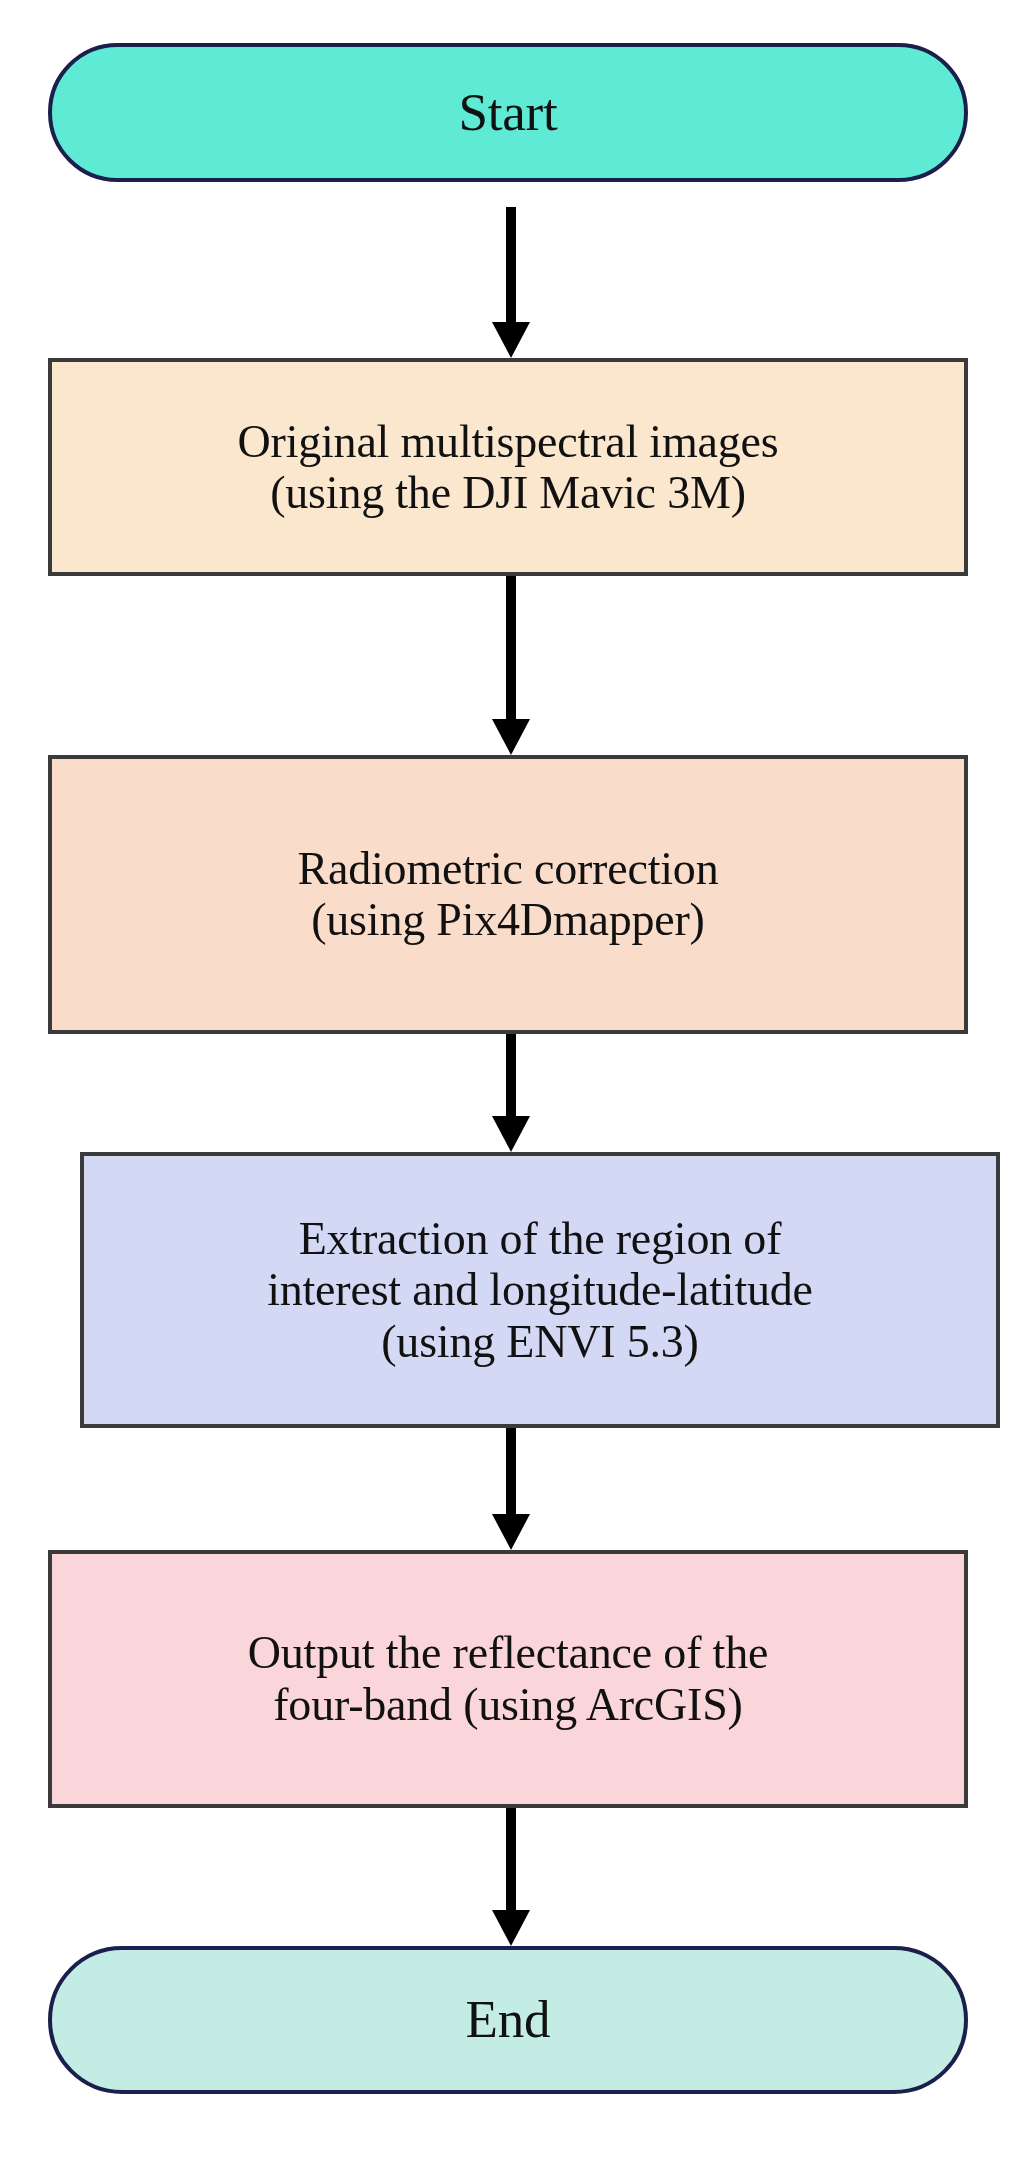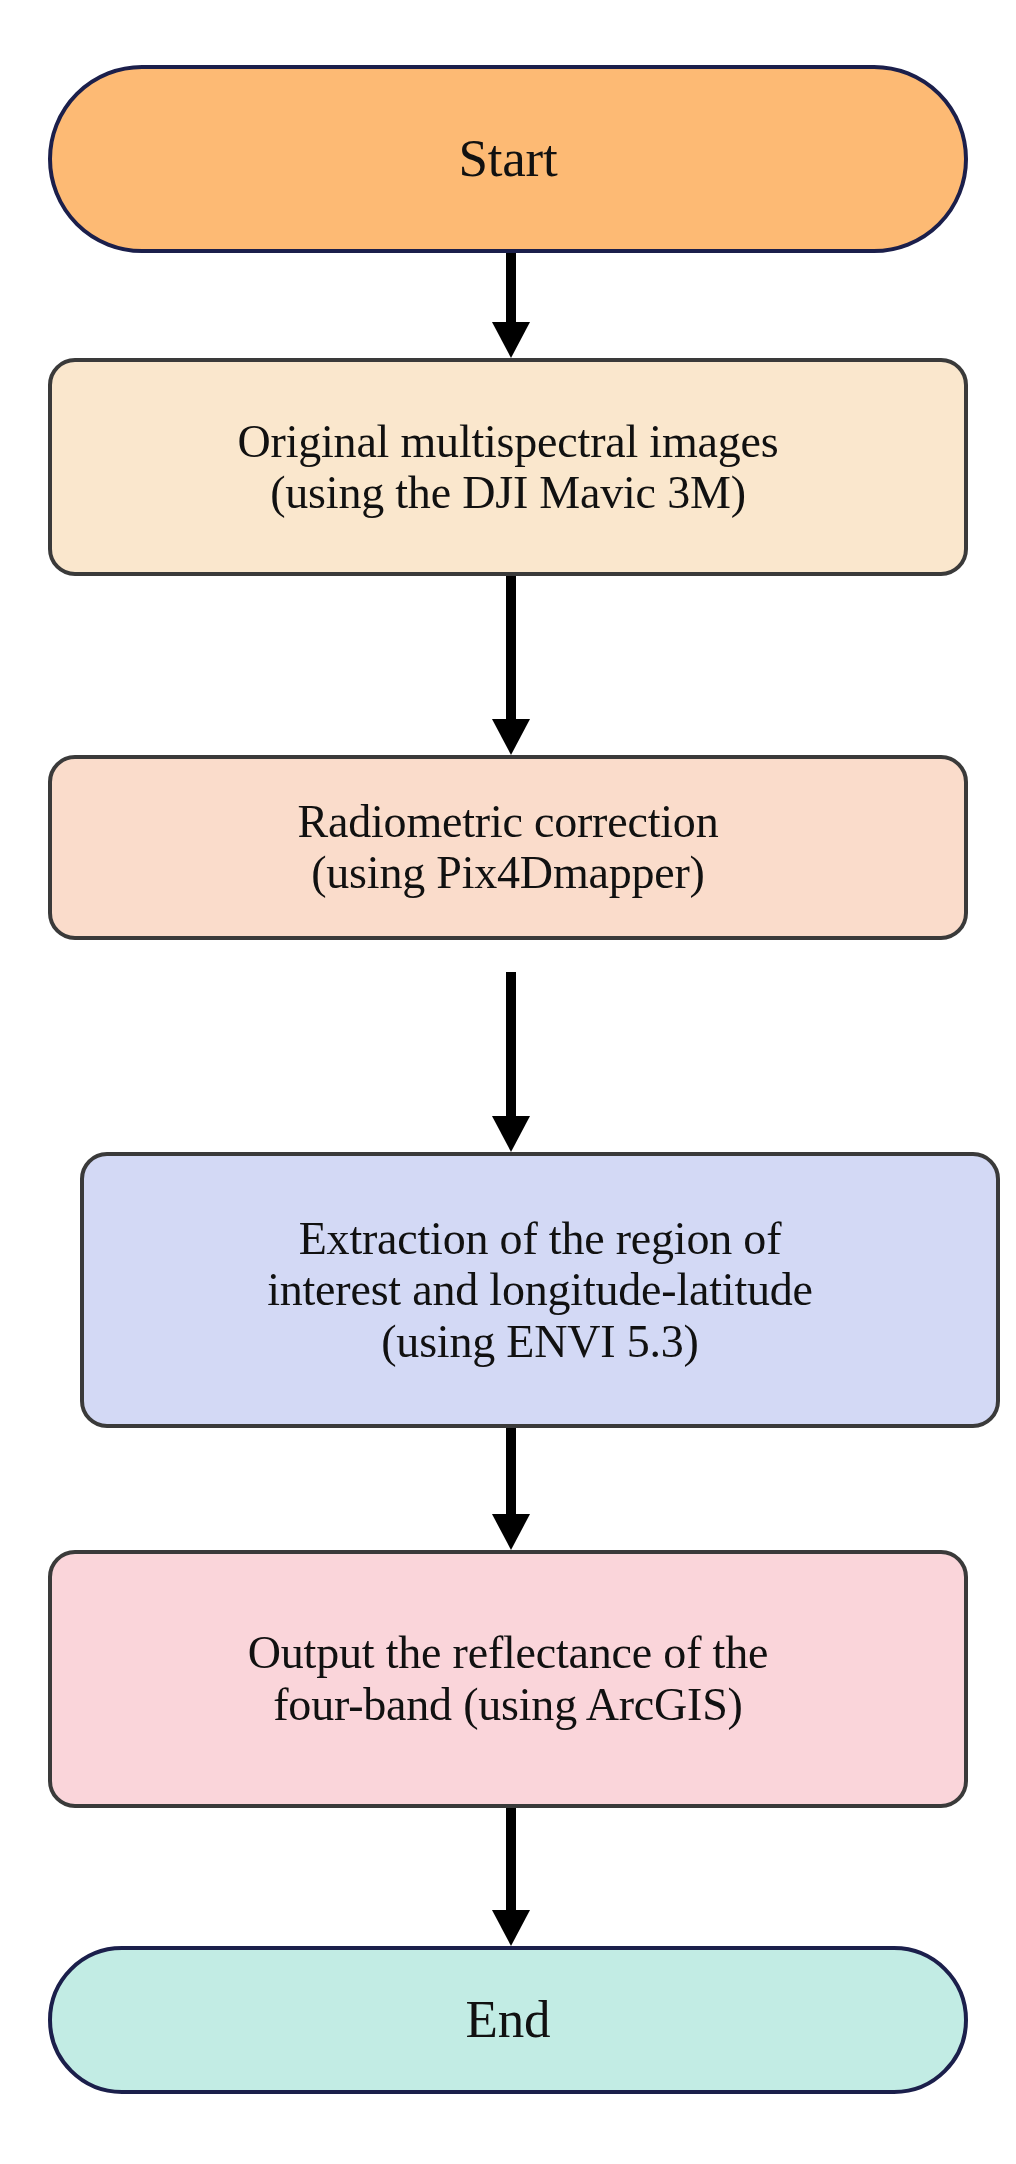--- a/index.html
+++ b/index.html
@@ -24,21 +24,20 @@
 
   
   .node {
     position: absolute;
     box-sizing: border-box;
     display: flex;
     align-items: center;
     justify-content: center;
     text-align: center;
     color: #111111;
-    border-radius: 27px;
   }
 
   .node .node-label {
     display: block;
     width: 100%;
     white-space: pre-line;
     line-height: 1.12;
     letter-spacing: -0.2px;
   }
 
@@ -101,28 +100,28 @@
       <div class="head" style="top: 143.865px;"></div>
     </div>
     <div class="connector" style="left: 511.409px; top: 1427.68px;">
       <div class="shaft" style="height: 86.2519px;"></div>
       <div class="head" style="top: 86.2519px;"></div>
     </div>
     <div class="connector" style="left: 511.409px; top: 1767.74px;">
       <div class="shaft" style="height: 142.46px;"></div>
       <div class="head" style="top: 142.46px;"></div>
     </div>
-    <div class="node terminator" style="left: 47.7315px; top: 65px; width: 920.537px; height: 188px; background: #fdba74; border-color: rgb(27, 31, 75);">
+    <div class="node terminator" style="left: 47.7315px; top: 43px; width: 920.537px; height: 139px; background: #5eead4; border-color: rgb(27, 31, 75);">
       <span class="node-label">Start</span>
     </div>
     <div class="node process" style="left: 47.7315px; top: 358.325px; width: 920.537px; height: 217.805px; background: rgb(250, 231, 205); border-color: rgb(58, 58, 58);">
       <span class="node-label">Original multispectral images
 (using the DJI Mavic 3M)</span>
     </div>
-    <div class="node process" style="left: 47.7315px; top: 754.59px; width: 920.537px; height: 185px; background: rgb(250, 220, 203); border-color: rgb(58, 58, 58);">
+    <div class="node process" style="left: 47.7315px; top: 754.59px; width: 920.537px; height: 279px; background: rgb(250, 220, 203); border-color: rgb(58, 58, 58);">
       <span class="node-label">Radiometric correction
 (using Pix4Dmapper)</span>
     </div>
     <div class="node process" style="left: 47.7315px; top: 1152.26px; width: 920.537px; height: 275.418px; background: rgb(211, 217, 245); border-color: rgb(58, 58, 58); margin-left: 32px;">
       <span class="node-label">Extraction of the region of
 interest and longitude-latitude
 (using ENVI 5.3)</span>
     </div>
     <div class="node process" style="left: 47.7315px; top: 1549.93px; width: 920.537px; height: 258px; background: rgb(250, 213, 218); border-color: rgb(58, 58, 58);">
       <span class="node-label">Output the reflectance of the

